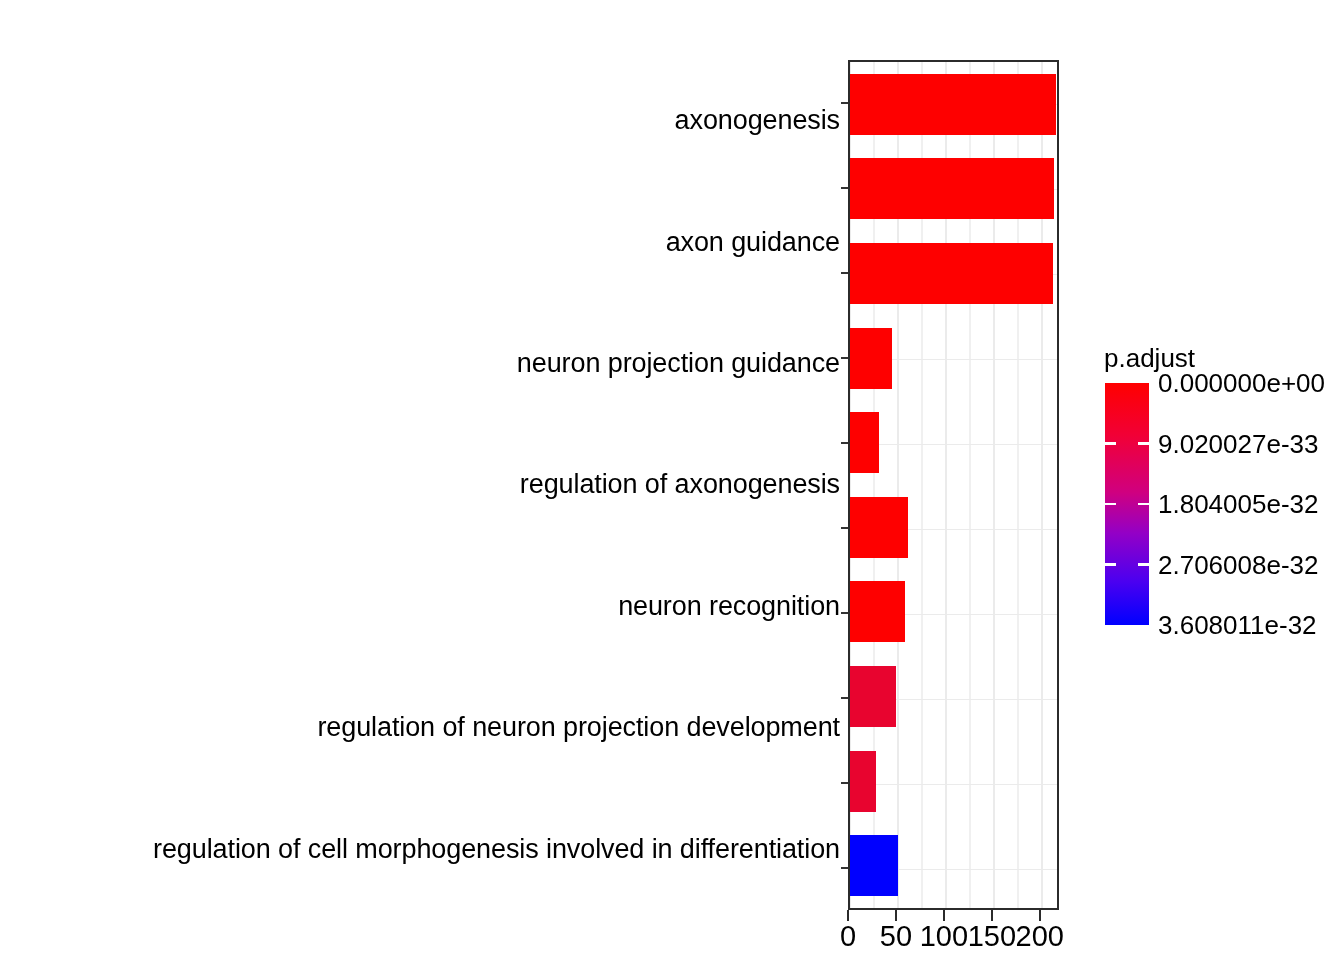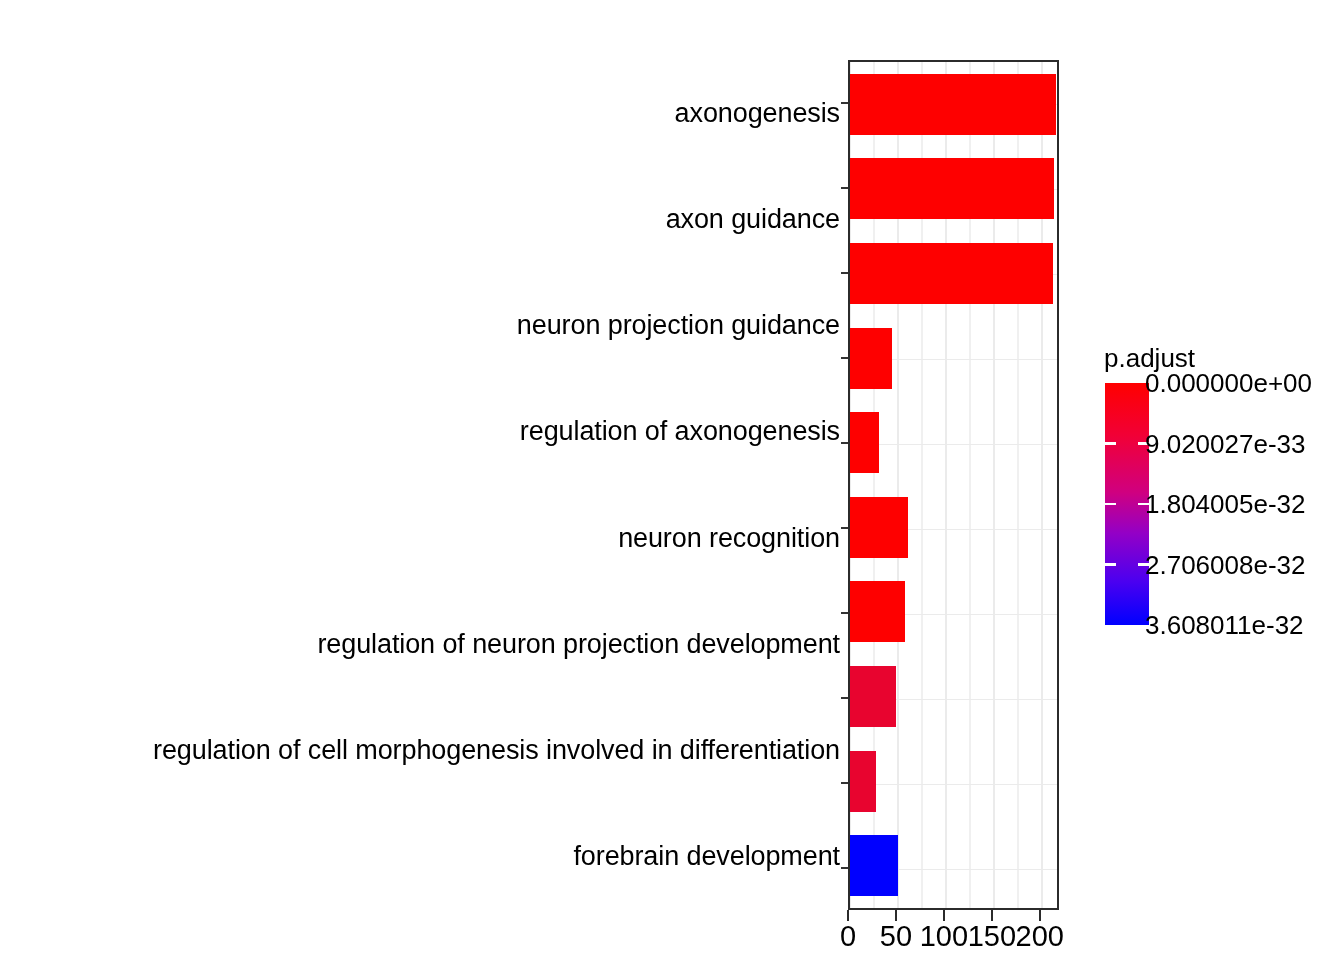--- a/index.html
+++ b/index.html
@@ -151,21 +151,21 @@
   .legend-tick {
     position: absolute;
     height: 2.4px;
     background: #ffffff;
     width: 11px;
   }
   .legend-tick.left  { left: 0; }
   .legend-tick.right { right: 0; }
   .legend-key-label {
     position: absolute;
-    left: 45px;
+    left: 58px;
     font-size: 26px;
     line-height: 1;
     color: #000000;
     white-space: nowrap;
     transform: translateY(-50%);
   }
 </style>
 </head>
 <body>
 
@@ -185,23 +185,20 @@
       <span class="ylabel-text">regulation of axonogenesis</span>
     </div>
     <div class="ylabel-row">
       <span class="ylabel-text">neuron recognition</span>
     </div>
     <div class="ylabel-row">
       <span class="ylabel-text">regulation of neuron projection development</span>
     </div>
     <div class="ylabel-row">
       <span class="ylabel-text">regulation of cell morphogenesis involved in differentiation</span>
-    </div>
-    <div class="ylabel-row">
-      <span class="ylabel-text">forebrain development</span>
     </div>
   </div>
 
   <div id="yticks">
       <div class="ytick" style="top: 101.5px;"></div>
       <div class="ytick" style="top: 186.5px;"></div>
       <div class="ytick" style="top: 271.5px;"></div>
       <div class="ytick" style="top: 356.5px;"></div>
       <div class="ytick" style="top: 441.5px;"></div>
       <div class="ytick" style="top: 526.5px;"></div>

